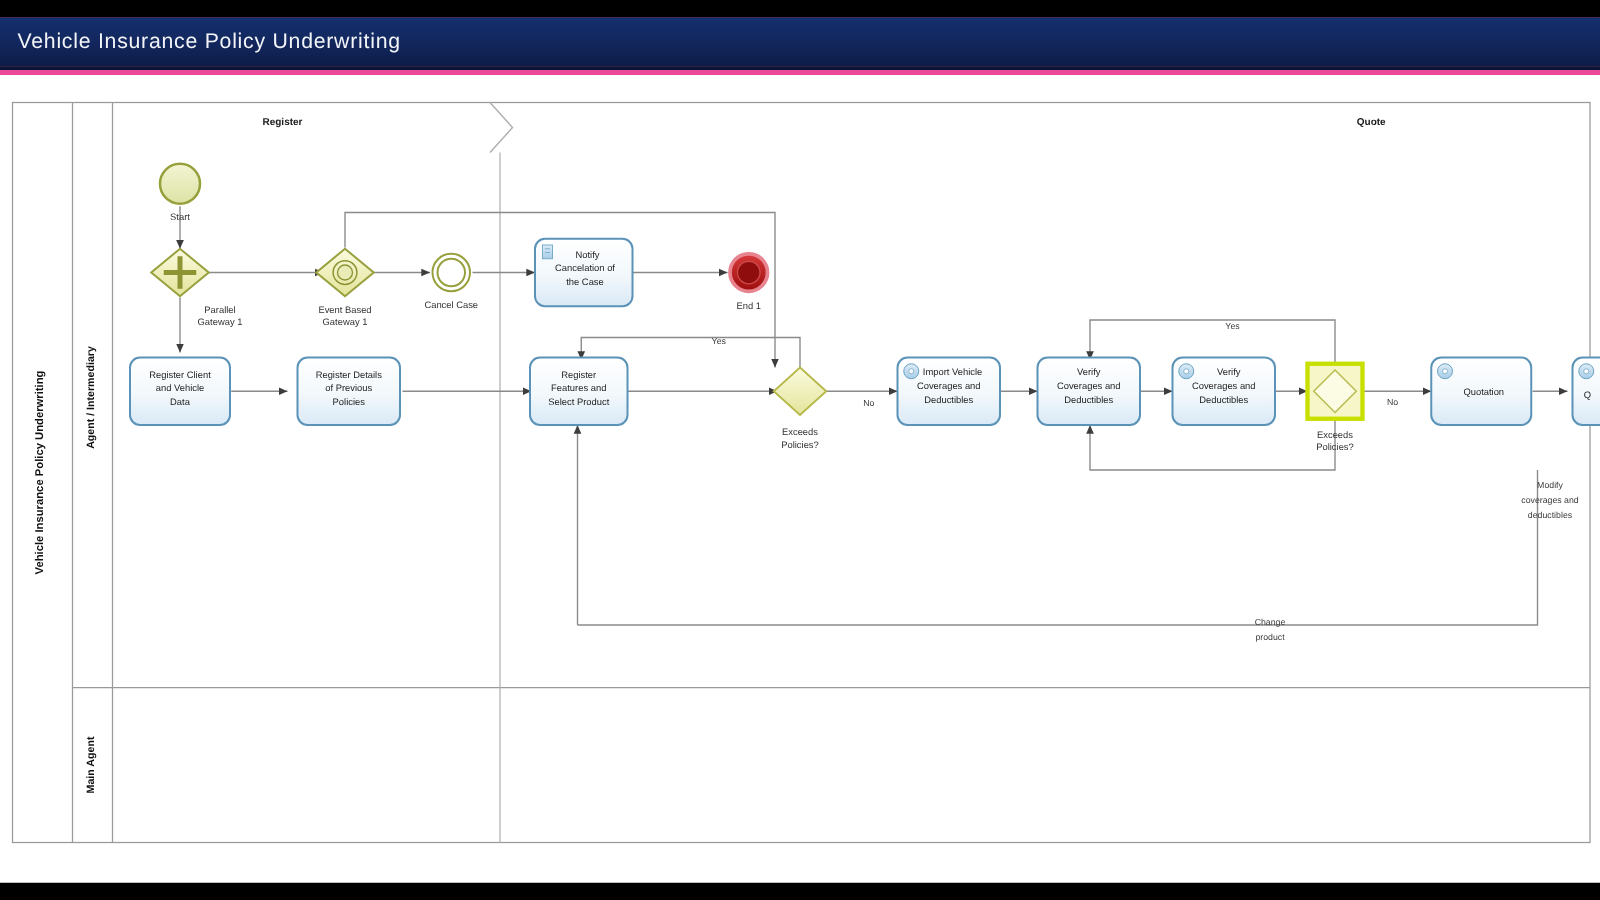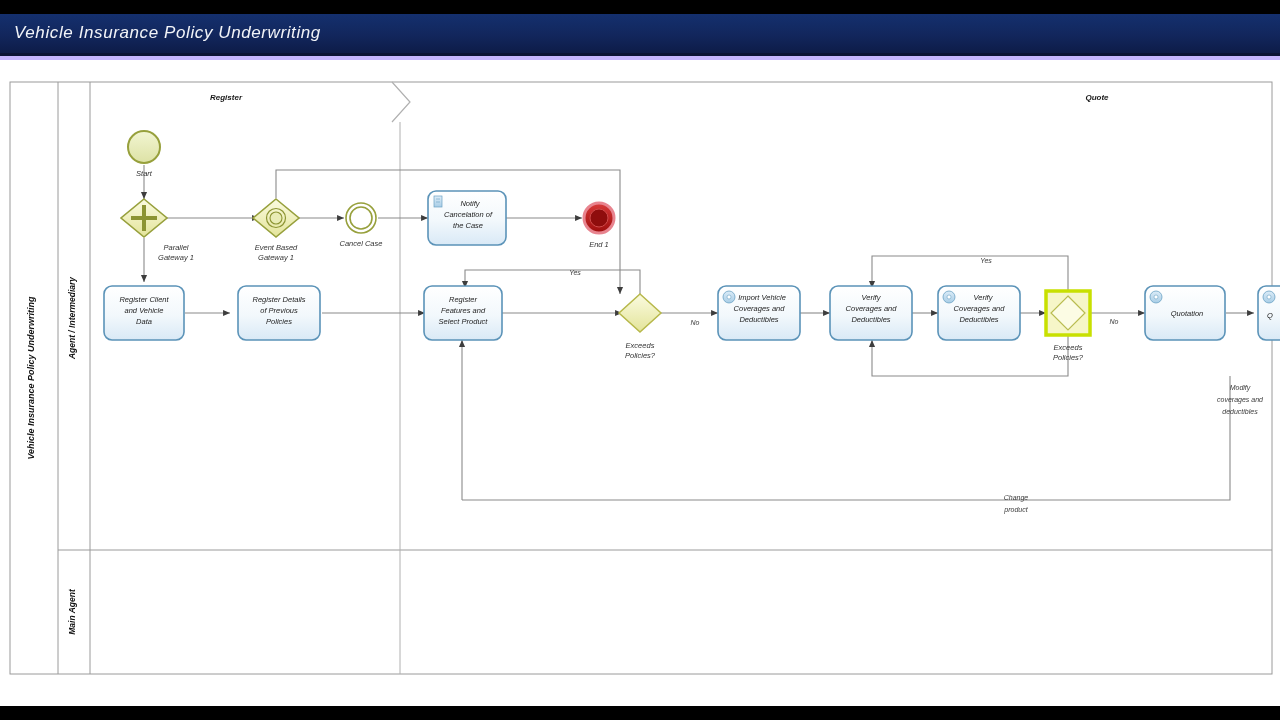--- a/index.html
+++ b/index.html
@@ -1,17 +1,17 @@
 <!DOCTYPE html>
 <html><head>
 <meta charset="utf-8">
 <style>
   html,body{margin:0;padding:0;background:#ffffff;}
   body{width:1280px;height:720px;overflow:hidden;font-family:"Liberation Sans",sans-serif;}
-  #stage{position:relative;width:1280px;height:524px;background:#c4b5fd;font-style:italic;}
+  #stage{position:relative;width:1280px;height:524px;background:#ec4899;}
 
   
   .frame-top{position:absolute;left:0;top:0;width:1280px;height:14px;background:#000;}
   .frame-bottom{position:absolute;left:0;top:706px;width:1280px;height:14px;background:#000;}
 
   
   .titlebar{position:absolute;left:0;top:14px;width:1280px;height:42px;
     background:linear-gradient(to bottom,#14306e 0%,#12265c 55%,#0d1c48 100%);
     border-bottom:3px solid #0a1434;box-sizing:border-box;}
   .titlebar .tbtext{position:absolute;left:14px;top:9px;color:#f2f4f8;

